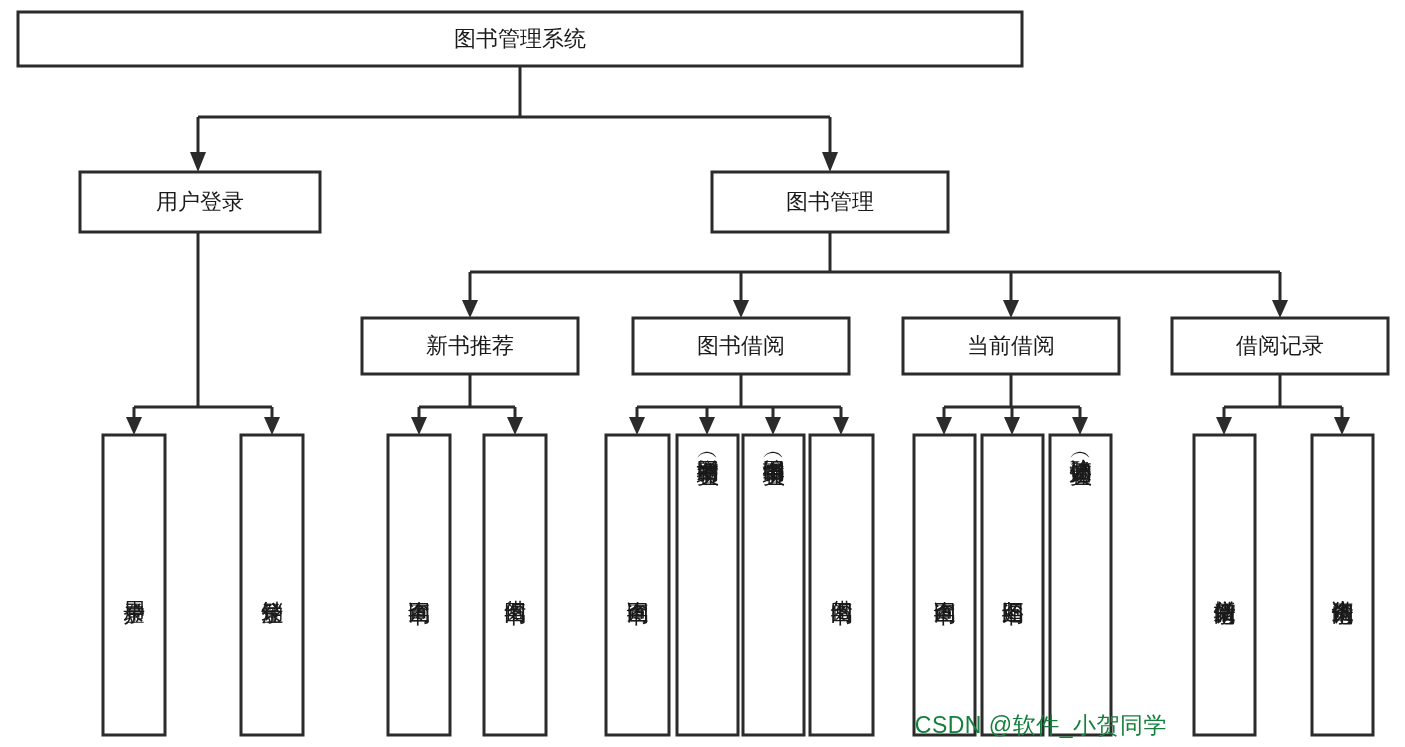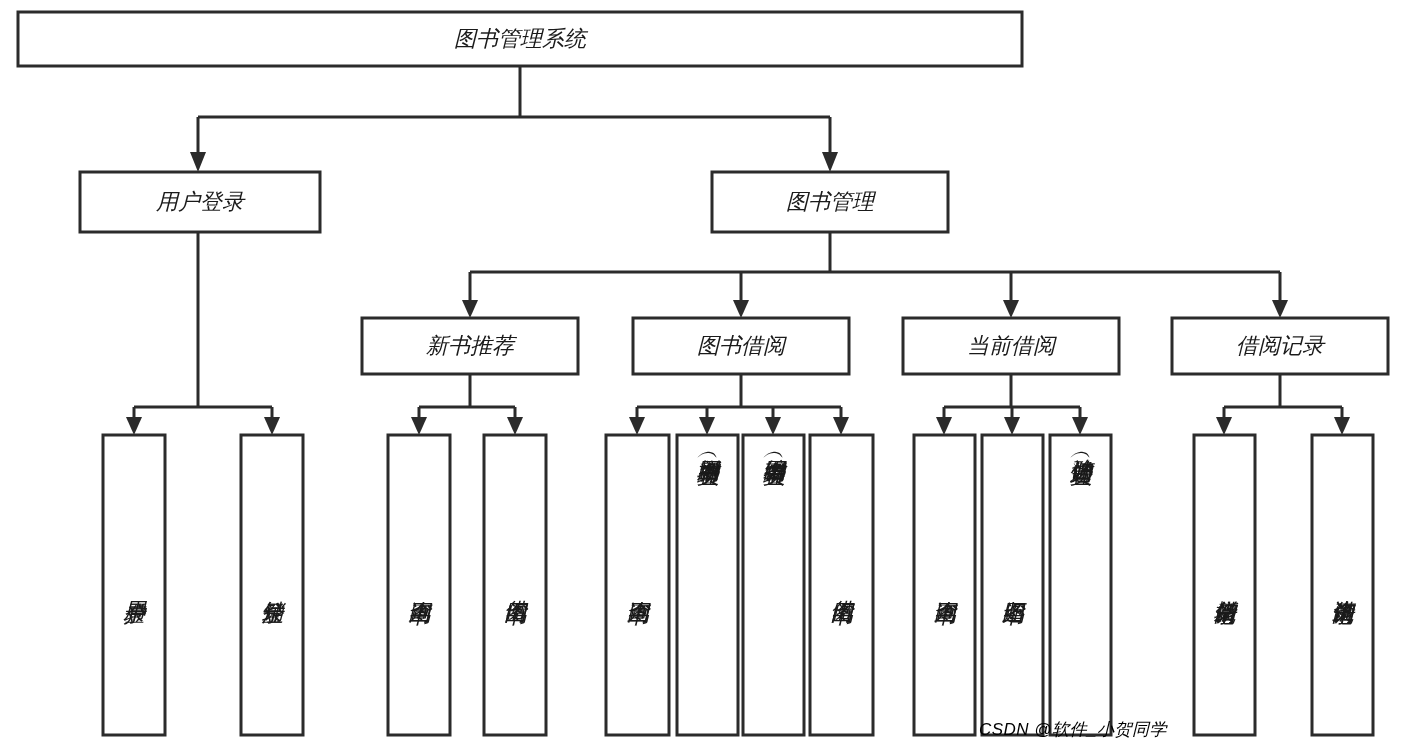--- a/index.html
+++ b/index.html
@@ -1,24 +1,24 @@
 <!DOCTYPE html>
 <html><head>
 <meta charset="utf-8">
 <style>
   html,body{margin:0;padding:0;background:#ffffff;}
   body{width:1405px;height:747px;overflow:hidden;font-family:"Liberation Sans","DejaVu Sans",sans-serif;}
-  #diagram-root{position:relative;width:1175px;height:747px;background:#ffffff;font-style:italic;}
+  #diagram-root{position:relative;width:1175px;height:747px;background:#ffffff;}
   svg#tree-svg{position:absolute;left:0;top:0;width:1405px;height:747px;}
   .node-box{fill:#ffffff;stroke:#2b2b2b;stroke-width:3;}
   .edge{stroke:#2b2b2b;stroke-width:3;fill:none;}
   .arrow-head{fill:#2b2b2b;stroke:none;}
   .node-label{font-family:"Liberation Sans","DejaVu Sans",sans-serif;fill:#1a1a1a;font-size:22px;text-anchor:middle;dominant-baseline:middle;}
   .vert-text-wrap{position:absolute;display:flex;align-items:center;justify-content:center;writing-mode:vertical-rl;text-orientation:upright;font-size:22px;color:#1a1a1a;line-height:1.12;letter-spacing:1px;white-space:nowrap;pointer-events:none;}
-  .watermark{position:absolute;right:8px;bottom:6px;font-size:17px;color:#000000;letter-spacing:.5px;}
+  .watermark{position:absolute;right:8px;bottom:6px;font-size:23px;color:#15803d;letter-spacing:.5px;}
 </style>
 </head>
 <body>
 
 <div id="diagram-root">
 
   <svg id="tree-svg" viewBox="0 0 1405 747">
     <defs>
       <marker id="arrow" viewBox="0 0 12 14" refX="6" refY="13" markerWidth="12" markerHeight="14" orient="auto-start-reverse" markerUnits="userSpaceOnUse">
         <path d="M0,0 L12,0 L6,14 Z" class="arrow-head"></path>

